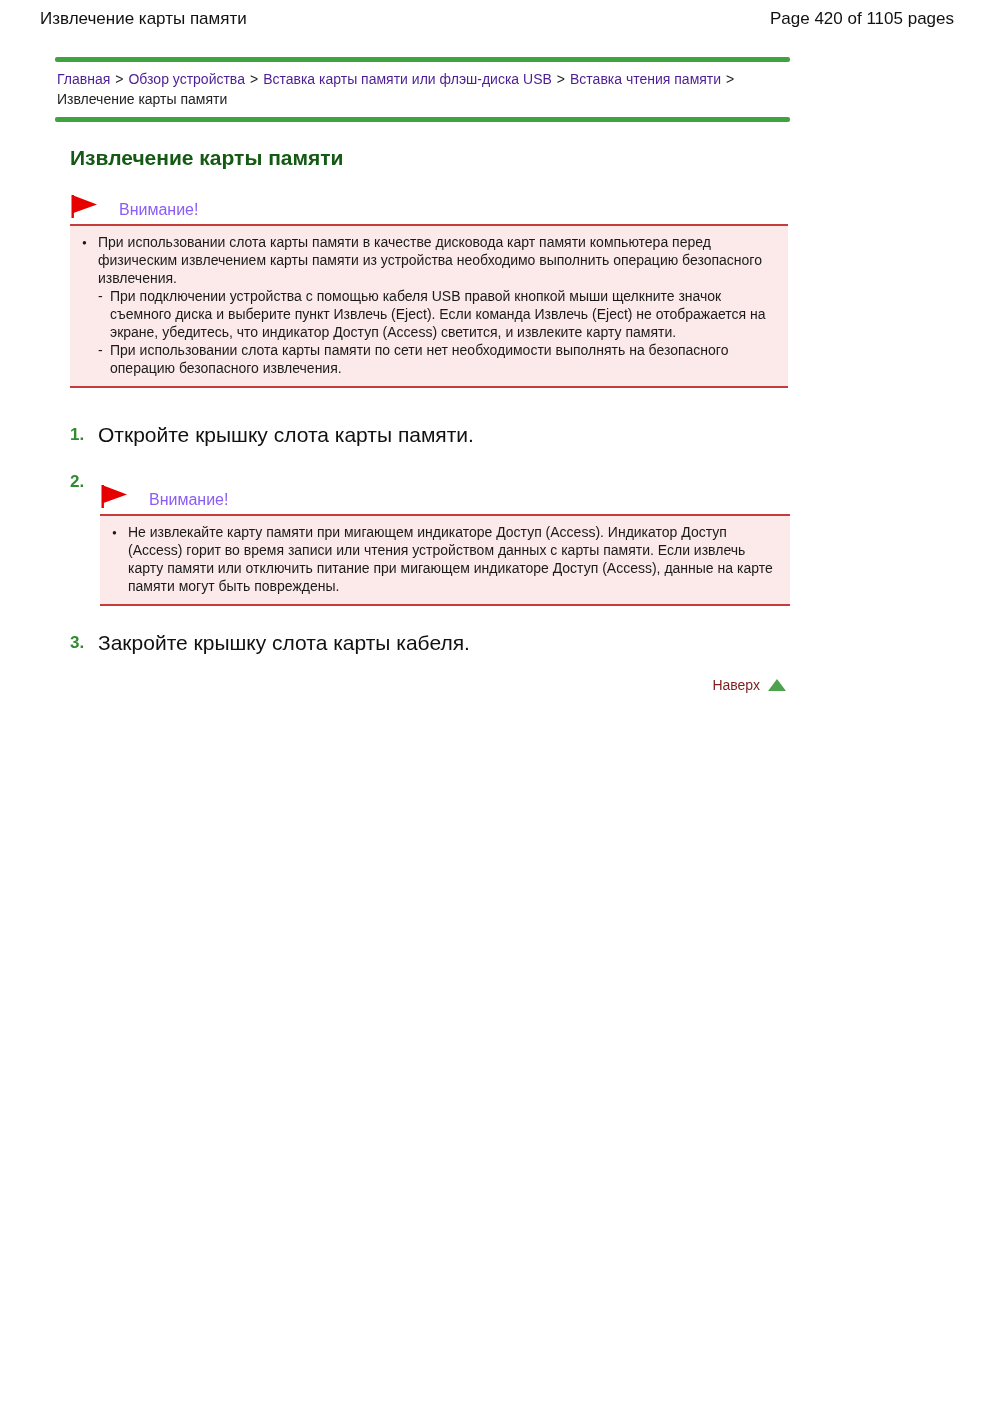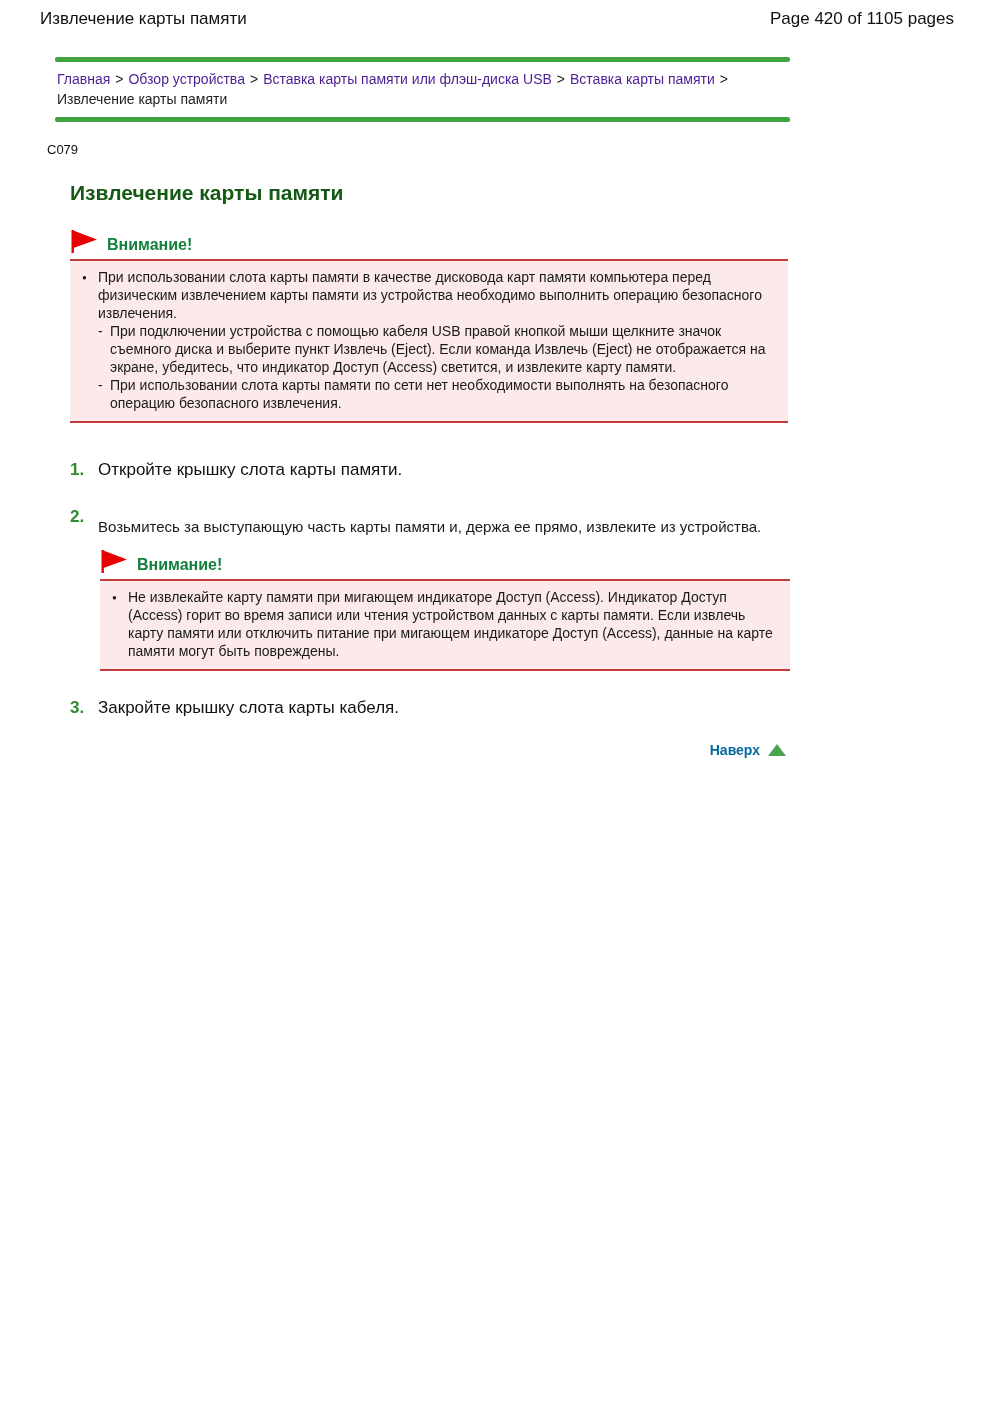--- a/index.html
+++ b/index.html
@@ -73,23 +73,24 @@
   .warn { margin-top: 24px; }
   .warn-head {
     display: flex;
     align-items: flex-end;
     gap: 9px;
     margin-bottom: 5px;
   }
   .flag-icon svg { display: block; }
   .warn-label {
     font-size: 16px;
-    font-weight: bold;
-    color: #15803d;
+    font-weight: normal;
+    color: #8b5cf6;
     line-height: 18px;
+    margin-left: 12px;
   }
   .warn-box {
     background: #fceaea;
     border-top: 2px solid #c43c3c;
     border-bottom: 2px solid #c43c3c;
     padding: 7px 14px 9px 12px;
     font-size: 14px;
     line-height: 18px;
     color: #1a1a1a;
   }
@@ -103,21 +104,21 @@
   .steps { margin-top: 36px; }
   .step { display: flex; margin-top: 26px; position: relative; }
   .step-num {
     flex: 0 0 28px;
     color: #2e8b2e;
     font-weight: bold;
     font-size: 17px;
     line-height: 21px;
   }
   .step-body { flex: 1; }
-  .step-text { font-size: 17px; line-height: 21px; color: #111; }
+  .step-text { font-size: 21px; line-height: 21px; color: #111; }
   .step-sub  { font-size: 15px; line-height: 19px; margin-top: 11px; color: #1a1a1a; }
   .step-body .warn { margin-top: 13px; width: 690px; margin-left: 2px; }
 
   
   .watermark {
     position: absolute;
     left: 338px;
     top: -22px;
     font-family: "DejaVu Sans", sans-serif;
     font-style: italic;
@@ -130,24 +131,23 @@
   }
 
   
   .back-top {
     margin-top: 24px;
     text-align: right;
     font-size: 14px;
     padding-right: 2px;
   }
   .back-top a {
-    color: #0369a1;
+    color: #7f1d1d;
     text-decoration: none;
     cursor: pointer;
-    font-weight: bold;
   }
   .up-triangle {
     display: inline-block;
     width: 0; height: 0;
     border-left: 9px solid transparent;
     border-right: 9px solid transparent;
     border-bottom: 12px solid #4da34d;
     margin-left: 8px;
     vertical-align: -1px;
   }
@@ -158,27 +158,26 @@
 <div class="page">
 
   <header class="topbar">
     <span>Извлечение карты памяти</span>
     <span>Page 420 of 1105 pages</span>
   </header>
 
   <nav class="breadcrumb-wrap">
     <div class="green-bar"></div>
     <div class="crumbs">
-      <a>Главная</a><span class="sep">&gt;</span><a>Обзор устройства</a><span class="sep">&gt;</span><a>Вставка карты памяти или флэш-диска USB</a><span class="sep">&gt;</span><a>Вставка карты памяти</a><span class="sep">&gt;</span><br>
+      <a>Главная</a><span class="sep">&gt;</span><a>Обзор устройства</a><span class="sep">&gt;</span><a>Вставка карты памяти или флэш-диска USB</a><span class="sep">&gt;</span><a>Вставка чтения памяти</a><span class="sep">&gt;</span><br>
       <span class="current">Извлечение карты памяти</span>
     </div>
     <div class="green-bar"></div>
   </nav>
 
-  <div class="model-code">C079</div>
 
   <main class="content">
 
     <h1 class="page-title">Извлечение карты памяти</h1>
 
     <section class="warn">
       <div class="warn-head">
         <span class="flag-icon">
           <svg width="28" height="25" viewBox="0 0 28 25">
             <rect x="1.5" y="1" width="2.4" height="23" fill="#e60000"></rect>
@@ -208,21 +207,20 @@
       <div class="step">
         <span class="step-num">1.</span>
         <div class="step-body">
           <div class="step-text">Откройте крышку слота карты памяти.</div>
         </div>
       </div>
 
       <div class="step">
         <span class="step-num">2.</span>
         <div class="step-body">
-          <div class="step-sub">Возьмитесь за выступающую часть карты памяти и, держа ее прямо, извлеките из устройства.</div>
 
           <section class="warn">
             <div class="warn-head">
               <span class="flag-icon">
                 <svg width="28" height="25" viewBox="0 0 28 25">
                   <rect x="1.5" y="1" width="2.4" height="23" fill="#e60000"></rect>
                   <polygon points="2,1 27,10.5 2,19.5" fill="#e60000"></polygon>
                 </svg>
               </span>
               <span class="warn-label">Внимание!</span>

